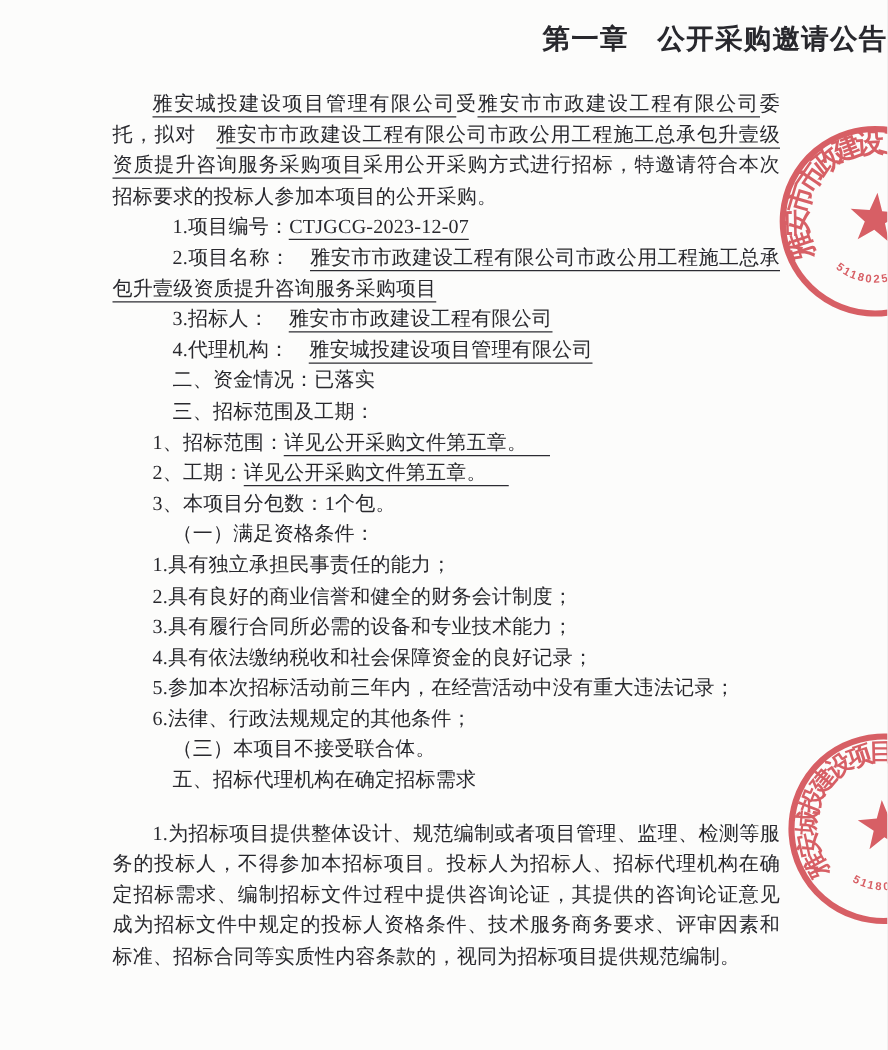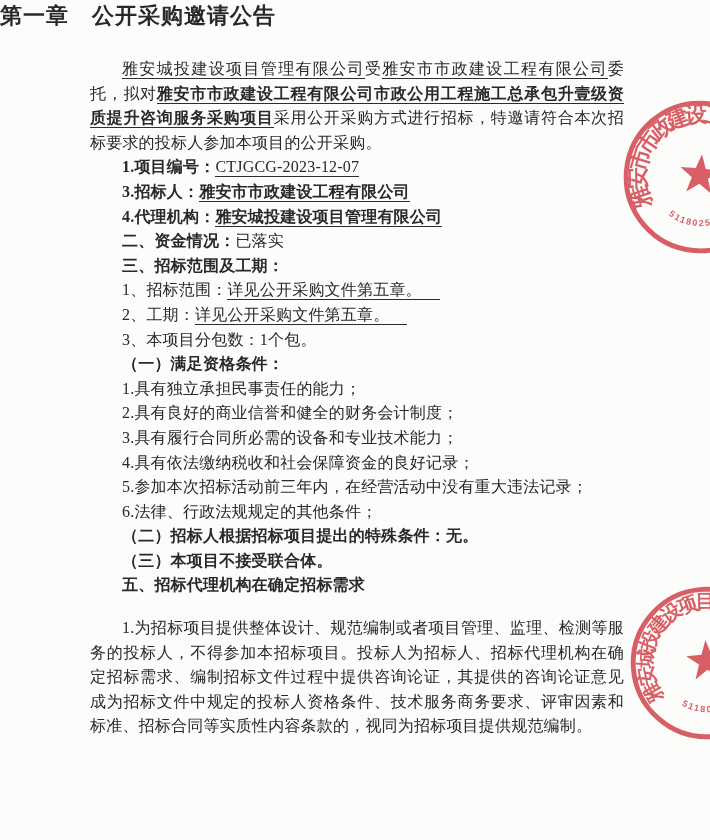--- a/index.html
+++ b/index.html
@@ -7,35 +7,36 @@
     position:relative;
     width:710px;height:840px;
     margin:0 auto;
     background:#fcfcfb;
     overflow:hidden;
     font-family:"Liberation Serif","DejaVu Serif",serif;
     color:#28282d;
   }
   .title{
     margin:0;
+    padding-top:15px;
     font-size:22px;
     line-height:32px;
     font-weight:700;
-    text-align:left;
+    text-align:right;
     letter-spacing:1px;
   }
   .body{
     padding:25px 86px 0 90px;
     font-size:16px;
     line-height:24.6px;
     text-align:justify;
     letter-spacing:0.2px;
   }
   .para{margin:0;text-indent:2em;}
-  .b{font-weight:700;}
+  .b{font-weight:400;margin-left:16px;}
   .u{border-bottom:1px solid #2c2c33;padding-bottom:1px;}
   .tail{padding-right:18px;}
   .final{margin-top:18px;}
   .seal{
     position:absolute;
     width:164px;height:164px;
     mix-blend-mode:multiply;
     opacity:0.93;
   }
   .seal-top{left:618px;top:95px;transform:rotate(5deg);}
@@ -54,20 +55,21 @@
 
   <h1 class="title">第一章　公开采购邀请公告</h1>
 
   <div class="body">
 
     <p class="para"><span class="u">雅安城投建设项目管理有限公司</span><span>受</span><span class="u">雅安市市政建设工程有限公司</span><span>委托，拟对</span><span class="b u">雅安市市政建设工程有限公司市政公用工程施工总承包升壹级资质提升咨询服务采购项目</span><span>采用公开采购方式进行招标，特邀请符合本次招标要求的投标人参加本项目的公开采购。</span></p>
 
 
     <p class="para"><span class="b">1.项目编号：</span><span class="u">CTJGCG-2023-12-07</span></p>
 
+    <p class="para"><span class="b">2.项目名称：</span><span class="b u">雅安市市政建设工程有限公司市政公用工程施工总承包升壹级资质提升咨询服务采购项目</span></p>
 
     <p class="para"><span class="b">3.招标人：</span><span class="b u">雅安市市政建设工程有限公司</span></p>
 
     <p class="para"><span class="b">4.代理机构：</span><span class="b u">雅安城投建设项目管理有限公司</span></p>
 
     <p class="para"><span class="b">二、资金情况：</span><span>已落实</span></p>
 
     <p class="para b">三、招标范围及工期：</p>
 
     <p class="para"><span>1、招标范围：</span><span class="u tail">详见公开采购文件第五章。</span></p>
@@ -79,21 +81,20 @@
 
     <p class="para b">（一）满足资格条件：</p>
 
     <p class="para">1.具有独立承担民事责任的能力；</p>
     <p class="para">2.具有良好的商业信誉和健全的财务会计制度；</p>
     <p class="para">3.具有履行合同所必需的设备和专业技术能力；</p>
     <p class="para">4.具有依法缴纳税收和社会保障资金的良好记录；</p>
     <p class="para">5.参加本次招标活动前三年内，在经营活动中没有重大违法记录；</p>
     <p class="para">6.法律、行政法规规定的其他条件；</p>
 
-    <p class="para b">（二）招标人根据招标项目提出的特殊条件：无。</p>
 
     <p class="para b">（三）本项目不接受联合体。</p>
 
     <p class="para b">五、招标代理机构在确定招标需求</p>
 
     <p class="para final">1.为招标项目提供整体设计、规范编制或者项目管理、监理、检测等服务的投标人，不得参加本招标项目。投标人为招标人、招标代理机构在确定招标需求、编制招标文件过程中提供咨询论证，其提供的咨询论证意见成为招标文件中规定的投标人资格条件、技术服务商务要求、评审因素和标准、招标合同等实质性内容条款的，视同为招标项目提供规范编制。</p>
 
   </div>
 
   <svg class="seal seal-top" viewBox="0 0 200 200" aria-hidden="true">

